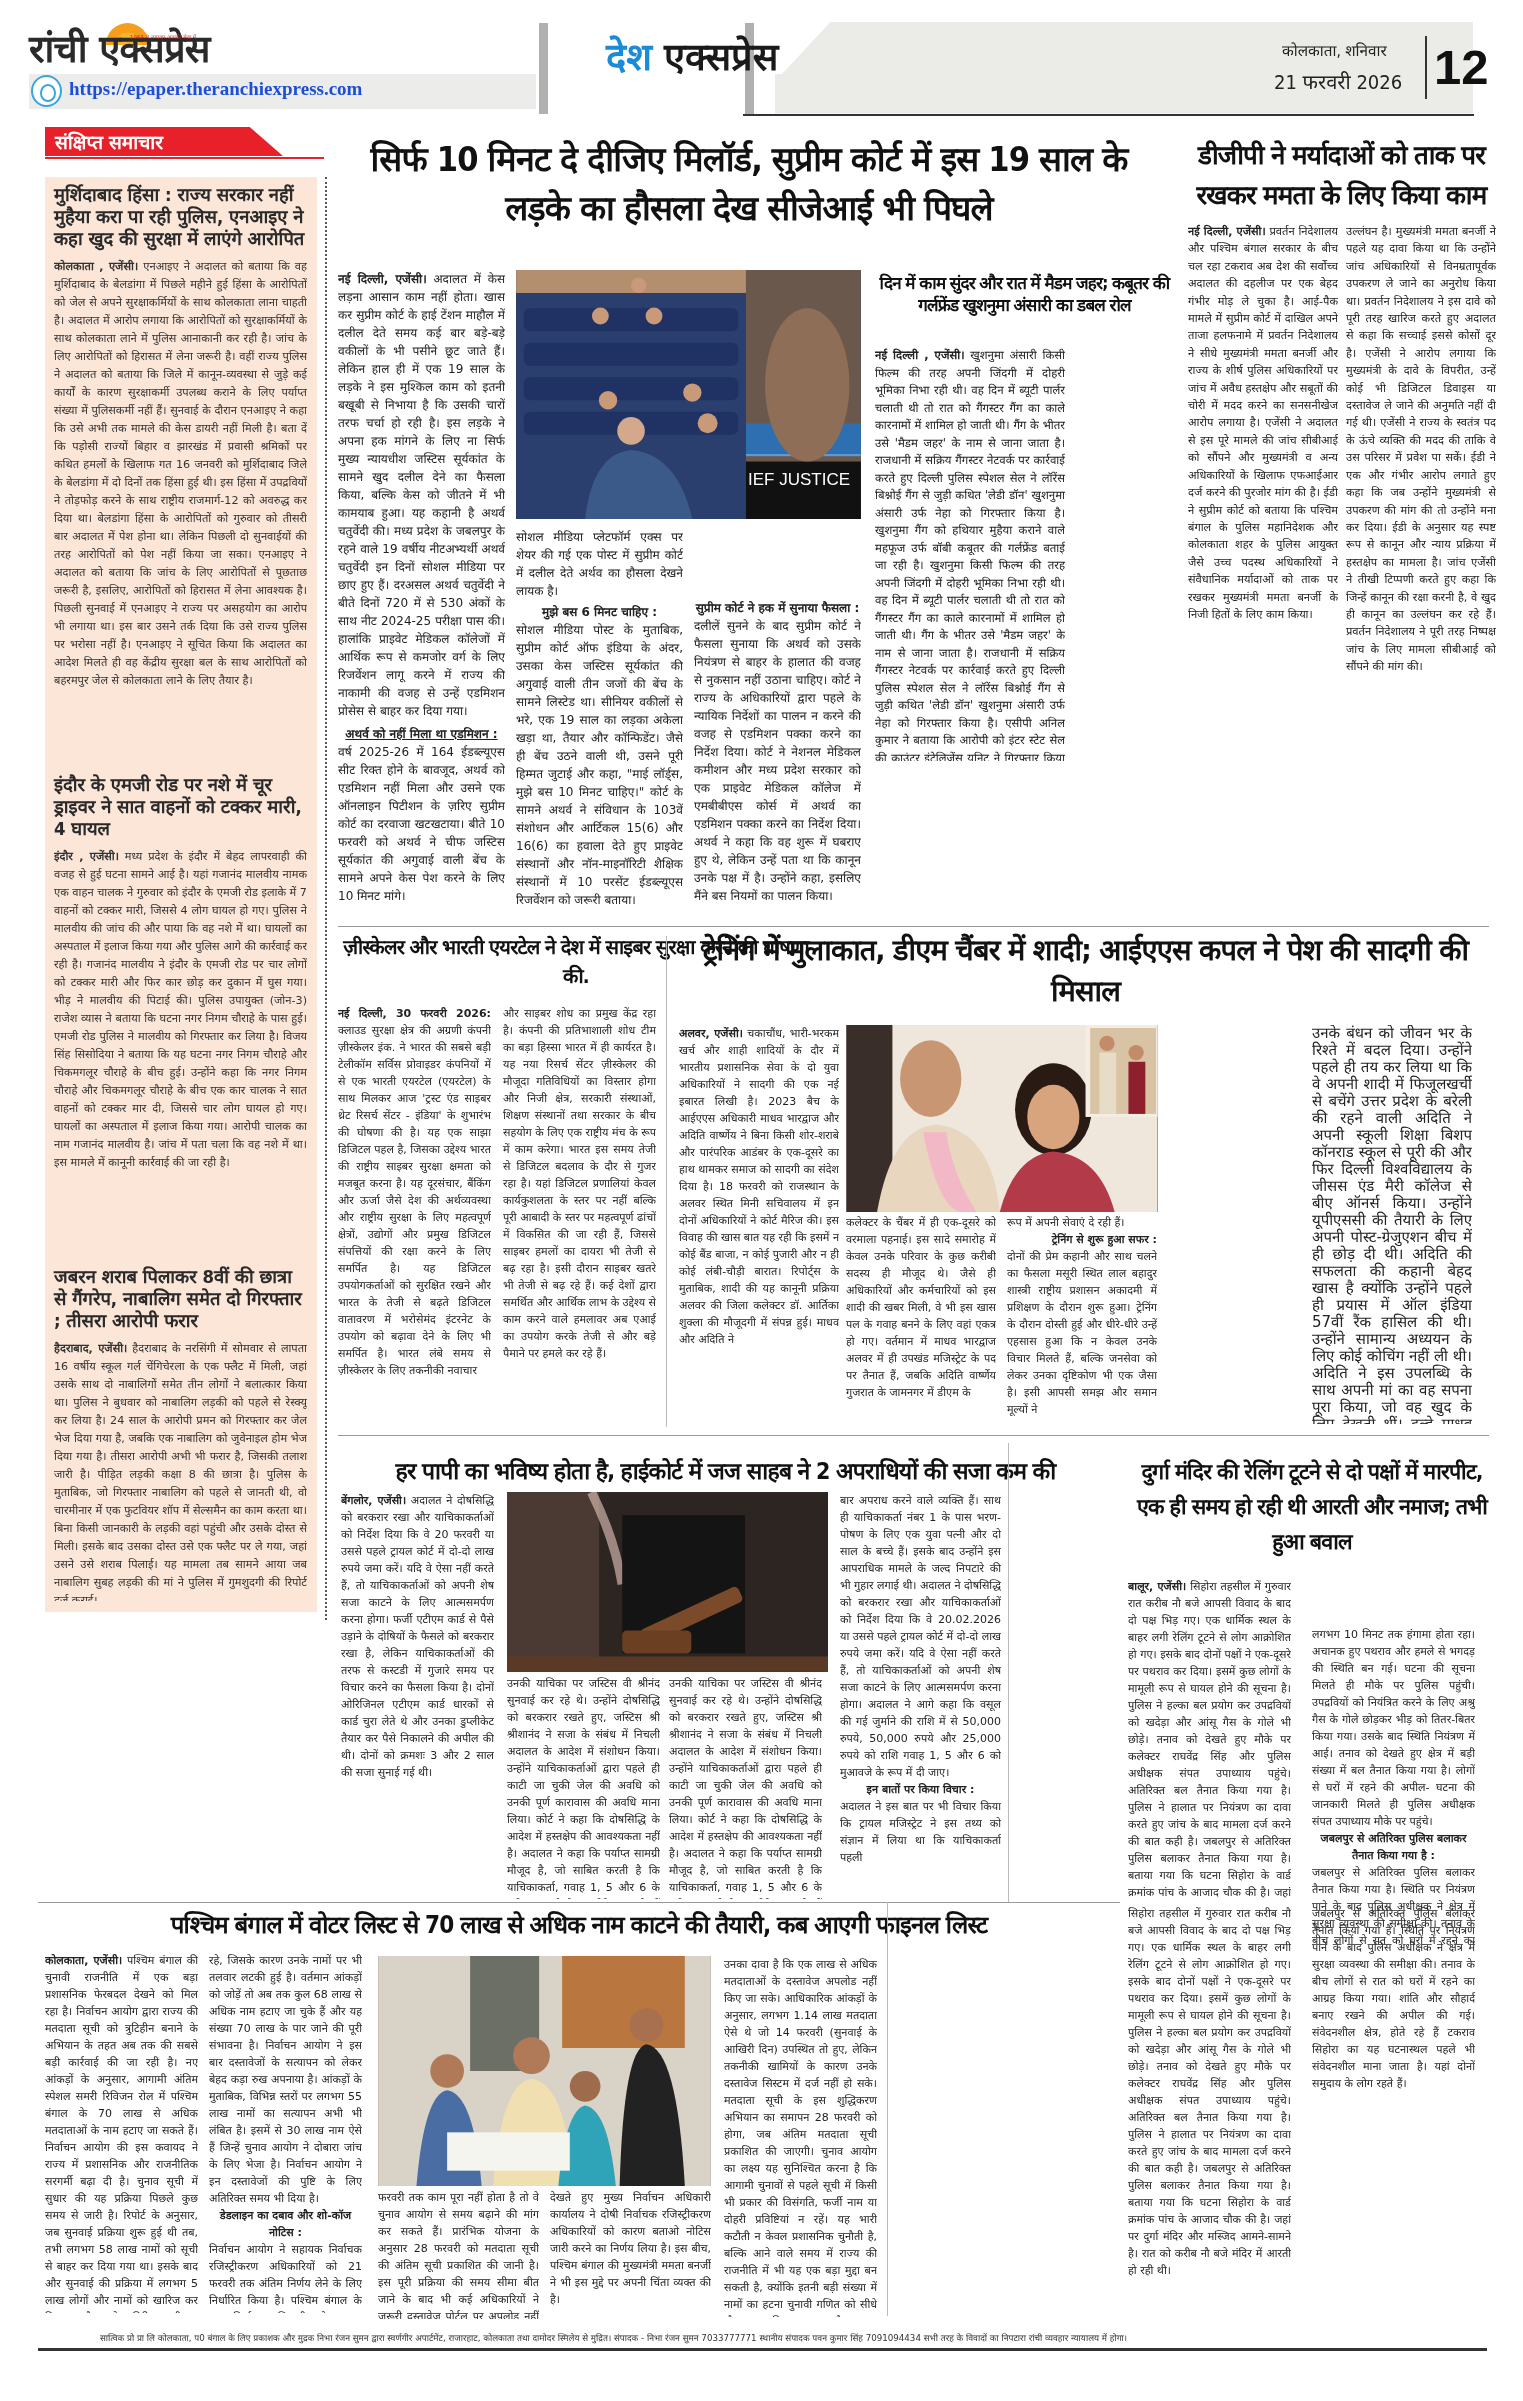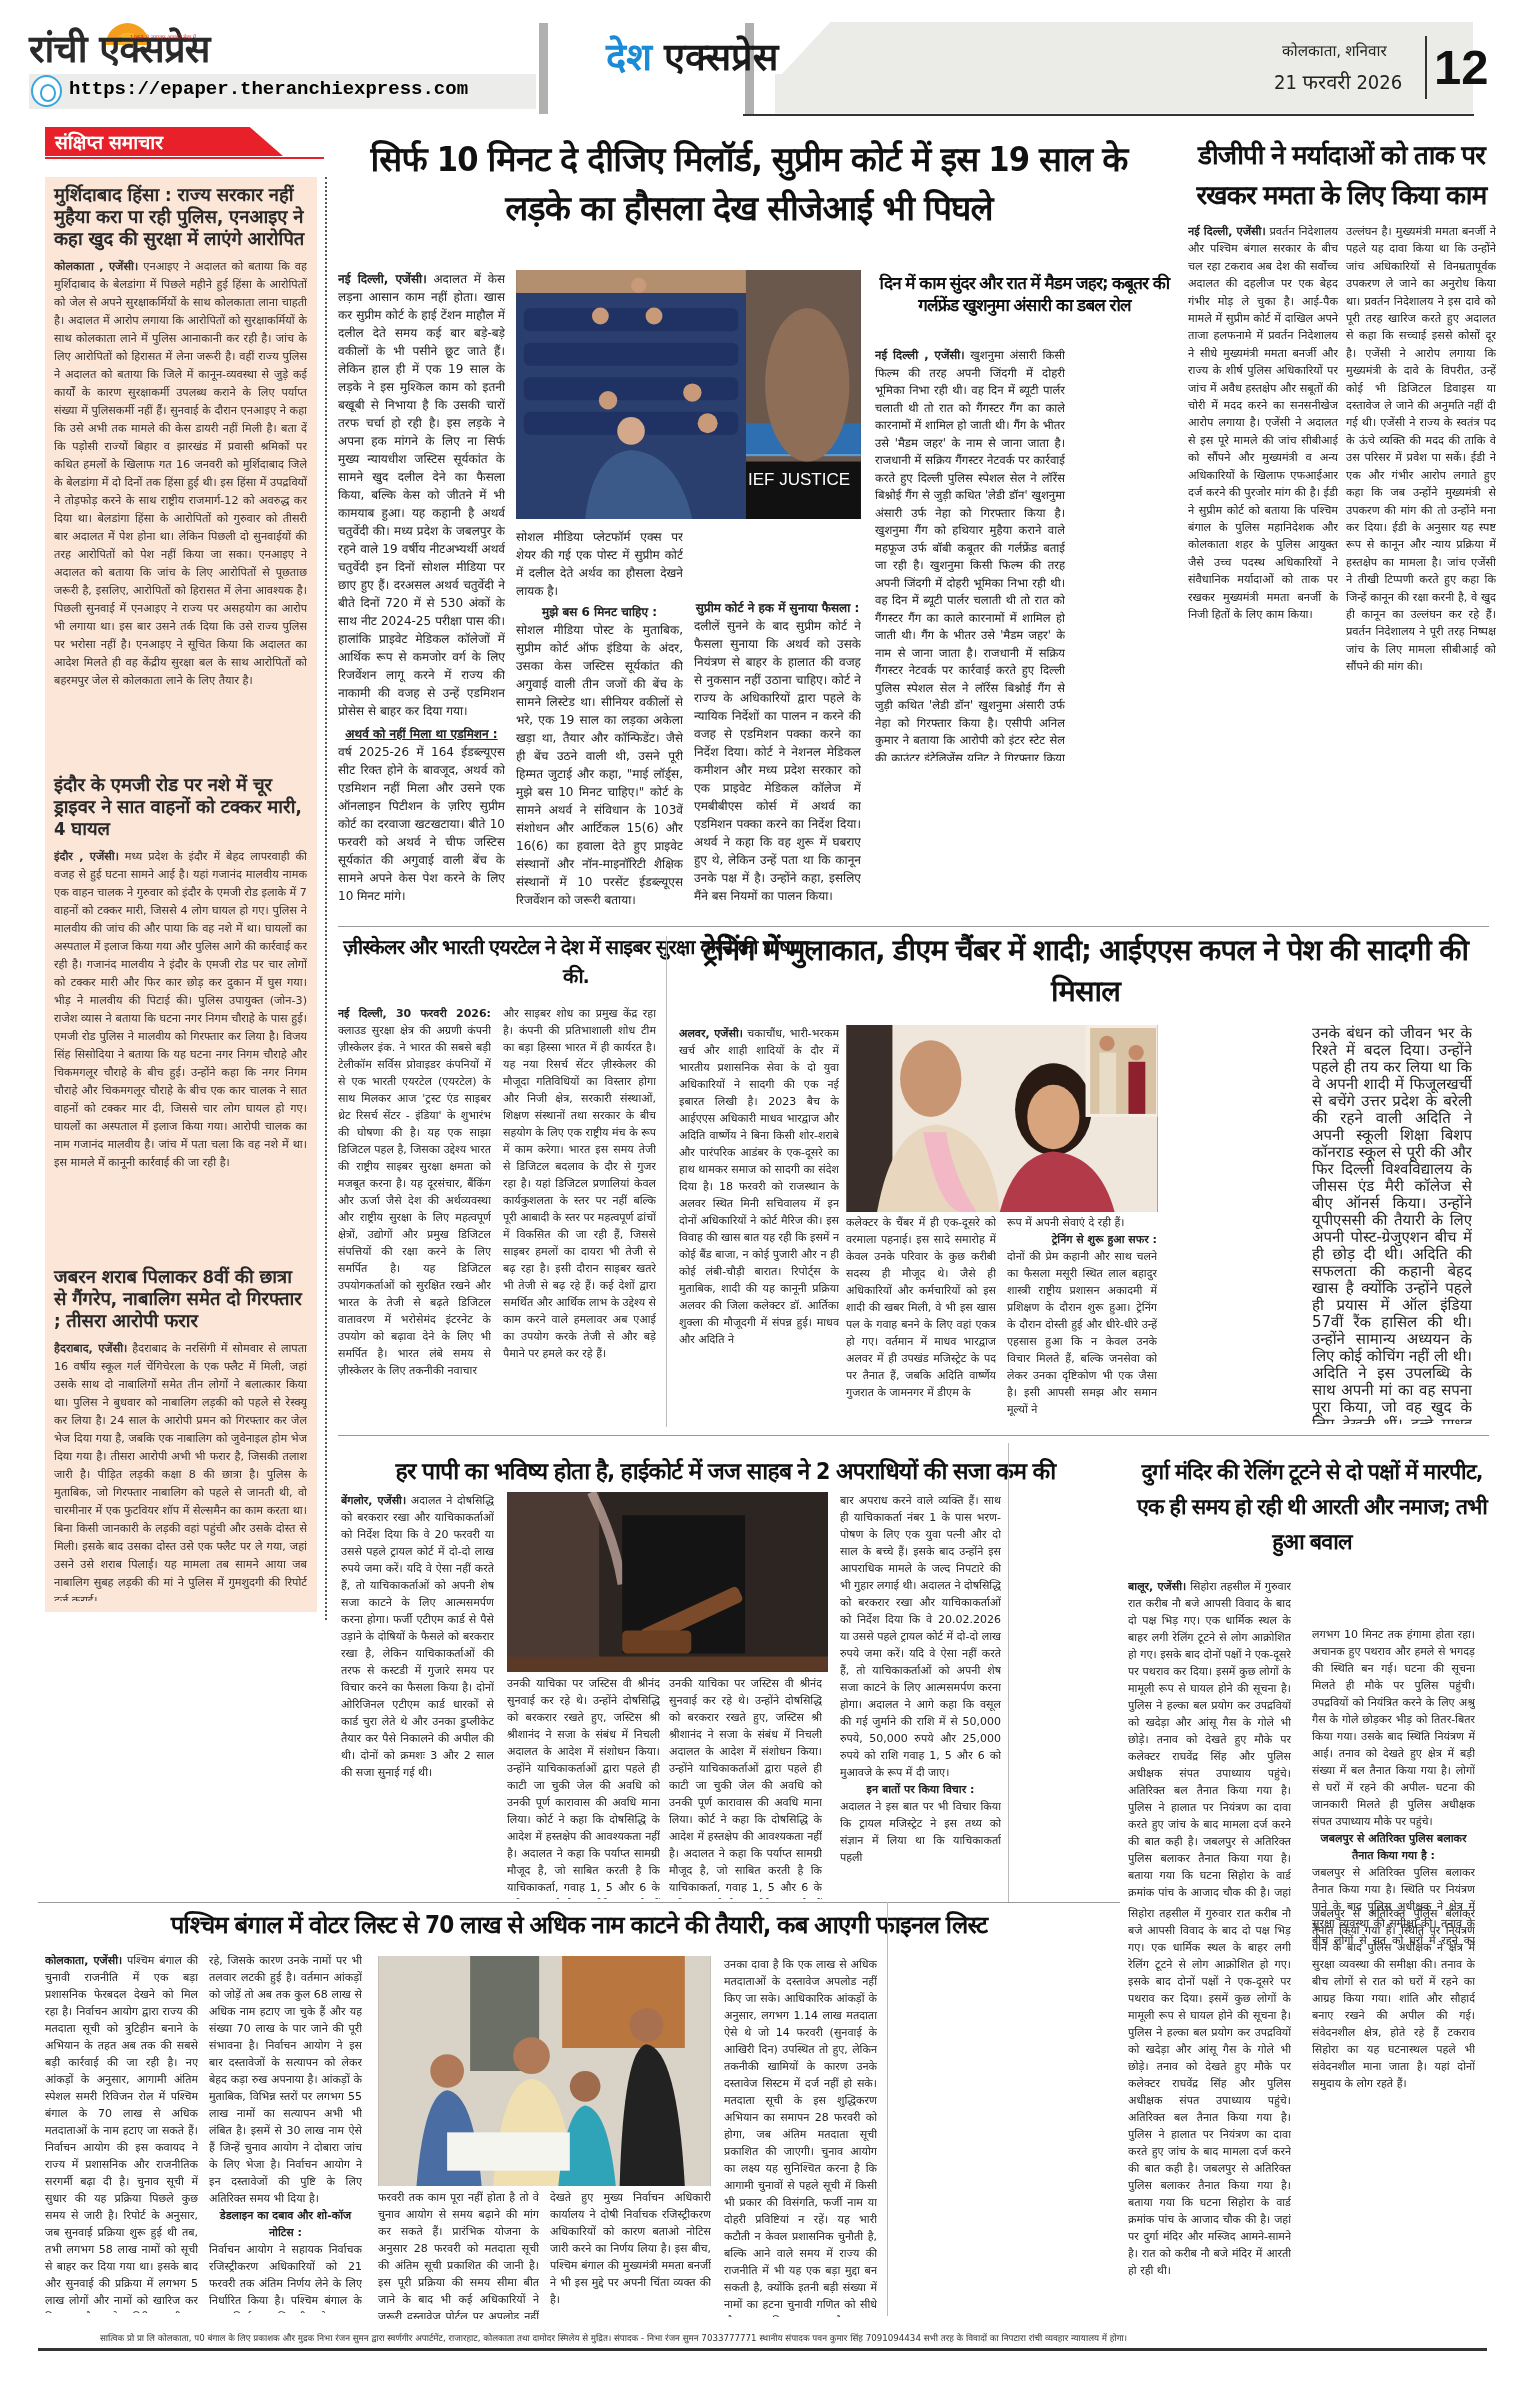--- a/index.html
+++ b/index.html
@@ -10,21 +10,21 @@
   .serifbody { font-family: "DejaVu Sans", sans-serif; font-size: 12px; line-height: 18px; text-align: justify; color: #222; }
   .headline { font-family: "DejaVu Sans Condensed", "DejaVu Sans", sans-serif; font-weight: bold; color: #111; letter-spacing: -0.8px; }
 
   
   .logo { left: 29px; top: 26px; width: 200px; height: 46px; font-family: "DejaVu Serif", serif; font-weight: bold; font-size: 38px; color: #2a2a2a; letter-spacing: -0.8px; line-height: 46px; }
   .logo-sun { left: 106px; top: 23px; width: 43px; height: 21.5px; border-radius: 43px 43px 0 0; background: radial-gradient(circle at 50% 100%, #f7b32b 0 40%, #f59e1c 41% 100%); }
   .logo-tag { left: 130px; top: 33px; font-size: 5.4px; color: #c22; }
   .urlbar { left: 29px; top: 74px; width: 507px; height: 35px; background: #ececea; }
   .url-icon { left: 31px; top: 75px; width: 31px; height: 32px; border-radius: 50%; background: #fff; border: 2.3px solid #39a5e0; }
   .url-icon:after { content: ""; position: absolute; left: 7px; top: 7px; width: 12.3px; height: 14px; border-radius: 50%; border: 2.3px solid #39a5e0; }
-  .url-text { left: 69px; top: 78px; font-family: Liberation Mono, monospace; font-weight: bold; font-size: 19px; color: #000000; }
+  .url-text { left: 69px; top: 78px; font-family: Liberation Serif, serif; font-weight: bold; font-size: 19px; color: #1d4ed8; }
 
   .section-box { left: 539px; top: 23px; width: 215px; height: 91px; border-left: 9.2px solid #b0b0b0; border-right: 9.2px solid #b0b0b0; }
   .section-title { left: 606px; top: 29px; font-size: 38px; font-weight: bold; font-family: "DejaVu Sans Condensed", "DejaVu Sans", sans-serif; }
   .section-title .blue { color: #1a8bd6; }
   .date-bg { left: 775px; top: 21.5px; width: 698px; height: 92px; background: #ebebe8; clip-path: polygon(8% 0, 100% 0, 100% 100%, 0 100%, 0 57%, 1% 57%); }
   .date-rule { left: 743px; top: 114px; width: 731px; height: 2.3px; background: #333; }
   .date-city { left: 1282px; top: 40px; font-size: 15.3px; font-family: "DejaVu Sans Condensed", "DejaVu Sans", sans-serif; color: #222; }
   .date-day { left: 1274px; top: 68px; font-size: 20px; font-family: "DejaVu Sans Condensed", "DejaVu Sans", sans-serif; color: #222; }
   .page-sep { left: 1425px; top: 36px; width: 1.5px; height: 63px; background: #333; }
   .page-num { left: 1434px; top: 40px; font-size: 49px; font-weight: bold; font-family: "Liberation Sans", sans-serif; color: #111; line-height: 54px; }

